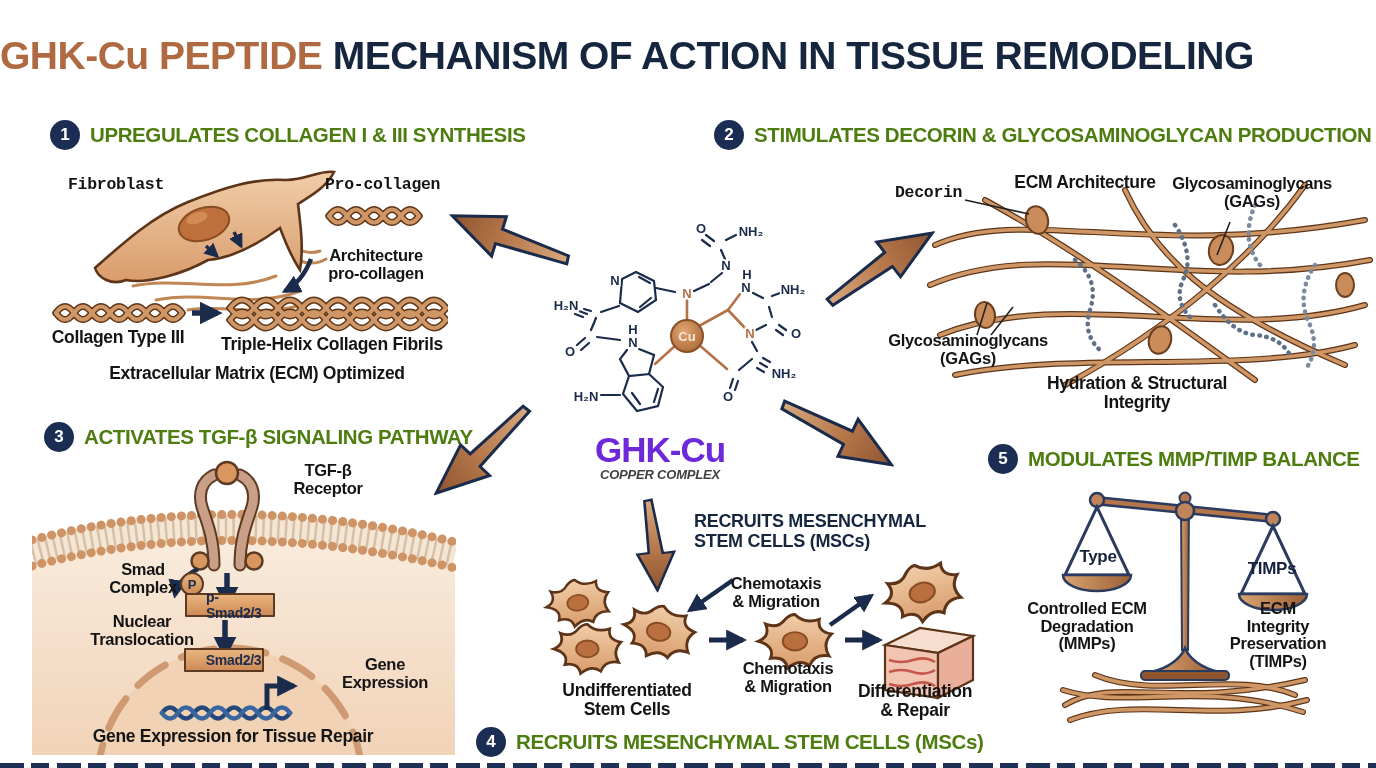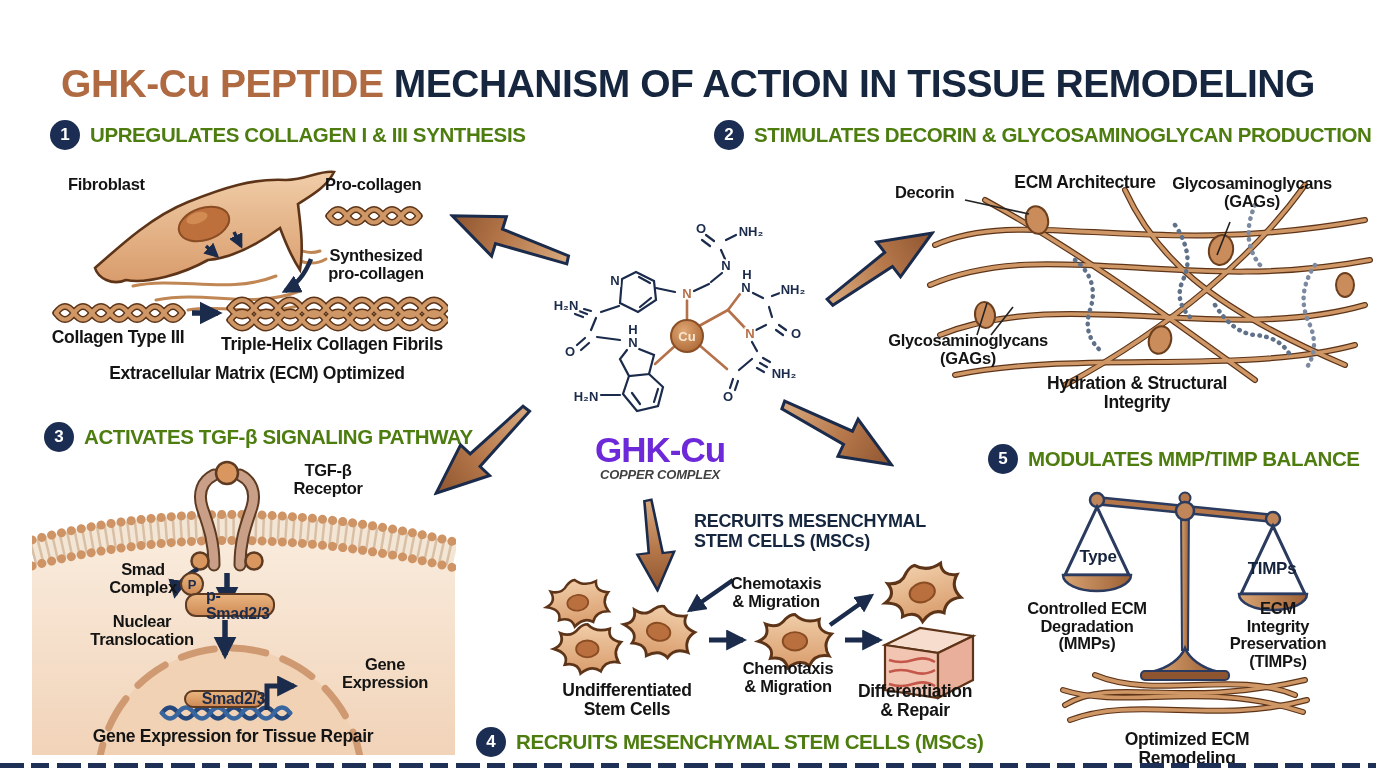--- a/index.html
+++ b/index.html
@@ -1,38 +1,38 @@
 <!DOCTYPE html>
 <html><head>
 <meta charset="utf-8">
 <style>
   html,body{margin:0;padding:0;background:#fff;}
   #canvas{position:relative;width:1376px;height:768px;background:#ffffff;overflow:hidden;
           font-family:"Liberation Sans","DejaVu Sans",sans-serif;}
   .abs{position:absolute;}
-  .title{position:absolute;top:34px;left:0;width:100%;text-align:center;font-size:39px;
-         font-weight:800;letter-spacing:-0.5px;white-space:nowrap;color:#16263f;margin-top:28px;}
+  .title{position:absolute;top:34px;left:0;width:100%;text-align:left;font-size:39px;
+         font-weight:800;letter-spacing:-0.5px;white-space:nowrap;color:#16263f;}
   .title .copper{color:#b06a42;}
   .hdr{position:absolute;display:flex;align-items:center;gap:10px;}
   .badge{width:30px;height:30px;border-radius:50%;background:#1b2d52;color:#fff;font-weight:800;
          font-size:17px;display:flex;align-items:center;justify-content:center;flex:none;}
   .htext{color:#4d7c0f;font-weight:800;font-size:20.5px;letter-spacing:-0.4px;white-space:nowrap;}
   .lbl{position:absolute;font-weight:800;color:#141414;font-size:16.5px;line-height:1.07;
        text-align:center;white-space:pre-line;transform:translateX(-50%);letter-spacing:-0.3px;}
-  .lbl.left{transform:none;text-align:center;}
+  .lbl.left{transform:none;text-align:center;font-family:Liberation Mono, monospace;}
   .lbl.navy{color:#16233c;}
   .lbl.big{font-size:17.5px;}
   .ghk-name{position:absolute;left:660px;top:430px;transform:translateX(-50%);font-size:35px;
             font-weight:800;color:#6d28d9;letter-spacing:-1px;}
   .ghk-sub{position:absolute;left:660px;top:467px;transform:translateX(-50%);font-size:13px;
            font-weight:800;color:#404040;letter-spacing:-0.2px;font-style:italic;}
   .recruits{position:absolute;left:694px;top:512px;font-size:18px;font-weight:800;color:#16263f;
             white-space:pre-line;line-height:1.1;letter-spacing:-0.3px;}
   .pill{position:absolute;background:linear-gradient(#e9b47e,#cf8b57);border:2.5px solid #5d3a22;
-        border-radius:11px;color:#1b2b4b;font-weight:800;font-size:16px;display:flex;
+        border-radius:1px;color:#1b2b4b;font-weight:800;font-size:14px;display:flex;
         align-items:center;justify-content:center;box-sizing:border-box;letter-spacing:-0.3px;padding-left:19px;}
   .pcircle{position:absolute;width:24px;height:24px;border-radius:50%;box-sizing:border-box;
            background:linear-gradient(#e9b47e,#cf8b57);border:2.5px solid #5d3a22;color:#1b2b4b;
            font-weight:800;font-size:13px;display:flex;align-items:center;justify-content:center;}
   .barrow{position:absolute;}
   .atom{font-size:13px;font-weight:800;fill:#1b2b4b;text-anchor:middle;
         paint-order:stroke;stroke:#ffffff;stroke-width:3.5px;}
   .atom.cu-n{fill:#b5714a;}
   .cutext{font-size:13px;font-weight:800;fill:#f8e7d4;text-anchor:middle;}
   .bottom-strip{position:absolute;left:0;bottom:0;width:100%;height:5px;
@@ -136,21 +136,21 @@
       <path d="M182,162 q12,-16 24,0 t24,0 t24,0 t24,0 t24,0 t24,0 t24,0 t24,0 t24,0" stroke="#5d3418" stroke-width="7"></path>
       <path d="M182,162 q12,16 24,0 t24,0 t24,0 t24,0 t24,0 t24,0 t24,0 t24,0 t24,0" stroke="#5d3418" stroke-width="7"></path>
       <path d="M182,150 q12,-16 24,0 t24,0 t24,0 t24,0 t24,0 t24,0 t24,0 t24,0 t24,0" stroke="#cf9766" stroke-width="4"></path>
       <path d="M182,150 q12,16 24,0 t24,0 t24,0 t24,0 t24,0 t24,0 t24,0 t24,0 t24,0" stroke="#cf9766" stroke-width="4"></path>
       <path d="M182,162 q12,-16 24,0 t24,0 t24,0 t24,0 t24,0 t24,0 t24,0 t24,0 t24,0" stroke="#cf9766" stroke-width="4"></path>
       <path d="M182,162 q12,16 24,0 t24,0 t24,0 t24,0 t24,0 t24,0 t24,0 t24,0 t24,0" stroke="#cf9766" stroke-width="4"></path>
     </g>
   </svg>
   <span class="lbl left" style="left:68px;top:176px">Fibroblast</span>
   <span class="lbl left" style="left:325px;top:176px">Pro-collagen</span>
-  <span class="lbl" style="left:376px;top:247px">Synthesized
+  <span class="lbl" style="left:376px;top:247px">Architecture
 pro-collagen</span>
   <span class="lbl big" style="left:118px;top:328px">Collagen Type III</span>
   <span class="lbl big" style="left:332px;top:335px">Triple-Helix Collagen Fibrils</span>
   <span class="lbl big" style="left:257px;top:364px">Extracellular Matrix (ECM) Optimized</span>
 
   <svg class="abs" style="left:925px;top:165px" width="448" height="235" viewBox="0 0 448 235">
     <g fill="none" stroke-linecap="round">
       <path d="M10,80 C100,40 220,95 440,55" stroke="#5d3418" stroke-width="6"></path>
       <path d="M5,120 C120,70 260,130 445,95" stroke="#5d3418" stroke-width="6"></path>
       <path d="M15,170 C140,120 300,180 440,140" stroke="#5d3418" stroke-width="6"></path>
@@ -330,21 +330,21 @@
     <path d="M235,255 L235,231 L262,231" stroke="#1b2b4b" stroke-width="5" fill="none" marker-end="url(#mNavy)"></path>
   </svg>
   <span class="lbl" style="left:328px;top:462px">TGF-β
 Receptor</span>
   <span class="lbl" style="left:143px;top:561px">Smad
 Complex</span>
   <div class="pcircle" style="left:180px;top:572px">P</div>
   <div class="pill" style="left:185px;top:593px;width:90px;height:24px">p-Smad2/3</div>
   <span class="lbl" style="left:142px;top:613px">Nuclear
 Translocation</span>
-  <div class="pill" style="left:184px;top:690px;width:80px;height:18px">Smad2/3</div>
+  <div class="pill" style="left:184px;top:648px;width:80px;height:24px">Smad2/3</div>
   <span class="lbl" style="left:385px;top:656px">Gene
 Expression</span>
   <span class="lbl big" style="left:233px;top:727px">Gene Expression for Tissue Repair</span>
 
   <svg class="abs" style="left:525px;top:560px" width="460" height="165" viewBox="0 0 460 165">
     <g>
       <use href="#msc" transform="translate(15,18) rotate(-8 35 25) scale(1.05)"></use>
       <use href="#msc" transform="translate(22,62) scale(1.12)"></use>
       <use href="#msc" transform="translate(92,42) rotate(12 35 25) scale(1.18)"></use>
     </g>
@@ -403,16 +403,15 @@
       <path d="M10,55 C60,25 120,60 250,30" stroke="#5d3418" stroke-width="6"></path>
       <path d="M15,70 C80,45 160,75 252,50" stroke="#5d3418" stroke-width="6"></path>
       <path d="M8,40 C70,60 150,30 248,62" stroke="#5d3418" stroke-width="6"></path>
       <path d="M40,25 C100,50 180,20 240,45" stroke="#5d3418" stroke-width="6"></path>
       <path d="M10,55 C60,25 120,60 250,30" stroke="#cf9766" stroke-width="3.6"></path>
       <path d="M15,70 C80,45 160,75 252,50" stroke="#cf9766" stroke-width="3.6"></path>
       <path d="M8,40 C70,60 150,30 248,62" stroke="#cf9766" stroke-width="3.6"></path>
       <path d="M40,25 C100,50 180,20 240,45" stroke="#cf9766" stroke-width="3.6"></path>
     </g>
   </svg>
-  <span class="lbl big" style="left:1187px;top:730px">Optimized ECM Remodeling</span>
 
   <div class="bottom-strip"></div>
 </div>
 
 </body></html>

